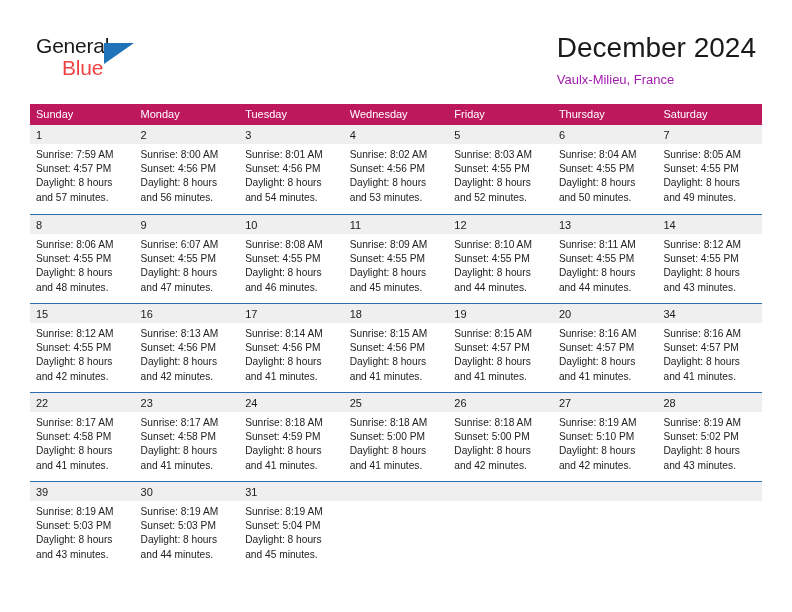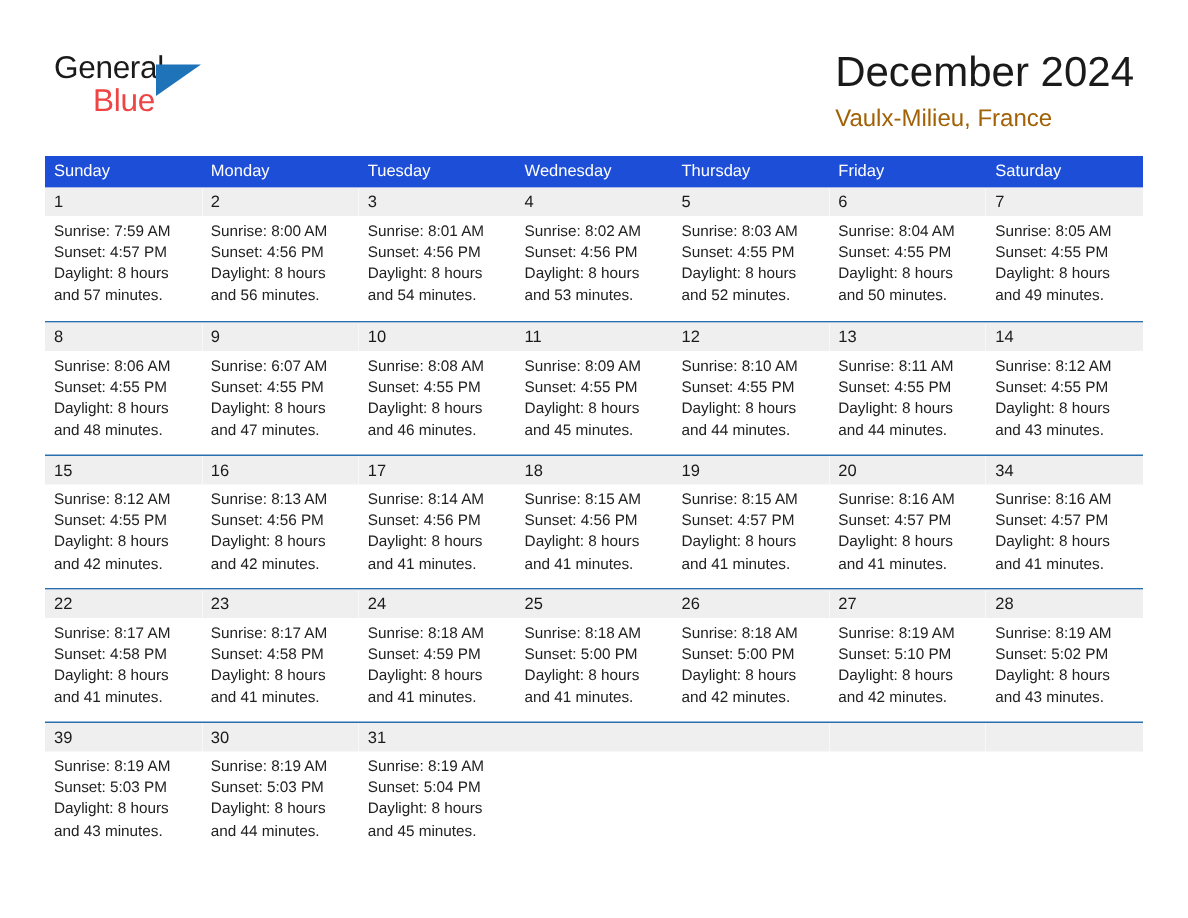--- a/index.html
+++ b/index.html
@@ -73,39 +73,39 @@
     top: 30px;
   }
   .cal-title {
     font-size: 28px;
     font-weight: normal;
     color: #1a1a1a;
     line-height: 36px;
     white-space: nowrap;
   }
   .cal-subtitle {
-    font-size: 16px;
+    font-size: 13px;
     font-weight: normal;
-    color: #a16207;
+    color: #a21caf;
     line-height: 20px;
     margin-top: 4px;
     white-space: nowrap;
   }
 
   
   .calendar {
     position: absolute;
     left: 30px;
     top: 104px;
     width: 732px;
   }
 
   .weekday-row {
     display: flex;
-    background: #1d4ed8;
+    background: #be185d;
     height: 21px;
   }
   .weekday {
     flex: 1 1 0;
     box-sizing: border-box;
     padding: 3px 0 0 6px;
     color: #ffffff;
     font-size: 11px;
     line-height: 15px;
     white-space: nowrap;
@@ -174,22 +174,22 @@
     </div>
 
   </div>
 
   <div class="calendar">
     <div class="weekday-row" id="weekday-row">
         <div class="weekday">Sunday</div>
         <div class="weekday">Monday</div>
         <div class="weekday">Tuesday</div>
         <div class="weekday">Wednesday</div>
+        <div class="weekday">Friday</div>
         <div class="weekday">Thursday</div>
-        <div class="weekday">Friday</div>
         <div class="weekday">Saturday</div>
       </div>
     <div id="weeks-container">
         <div class="week-row first">
           <div class="day-cell">
             <div class="day-number-band"><span class="day-number">1</span></div>
             <div class="day-body">
               <div class="day-line">Sunrise: 7:59 AM</div>
               <div class="day-line">Sunset: 4:57 PM</div>
               <div class="day-line">Daylight: 8 hours</div>

